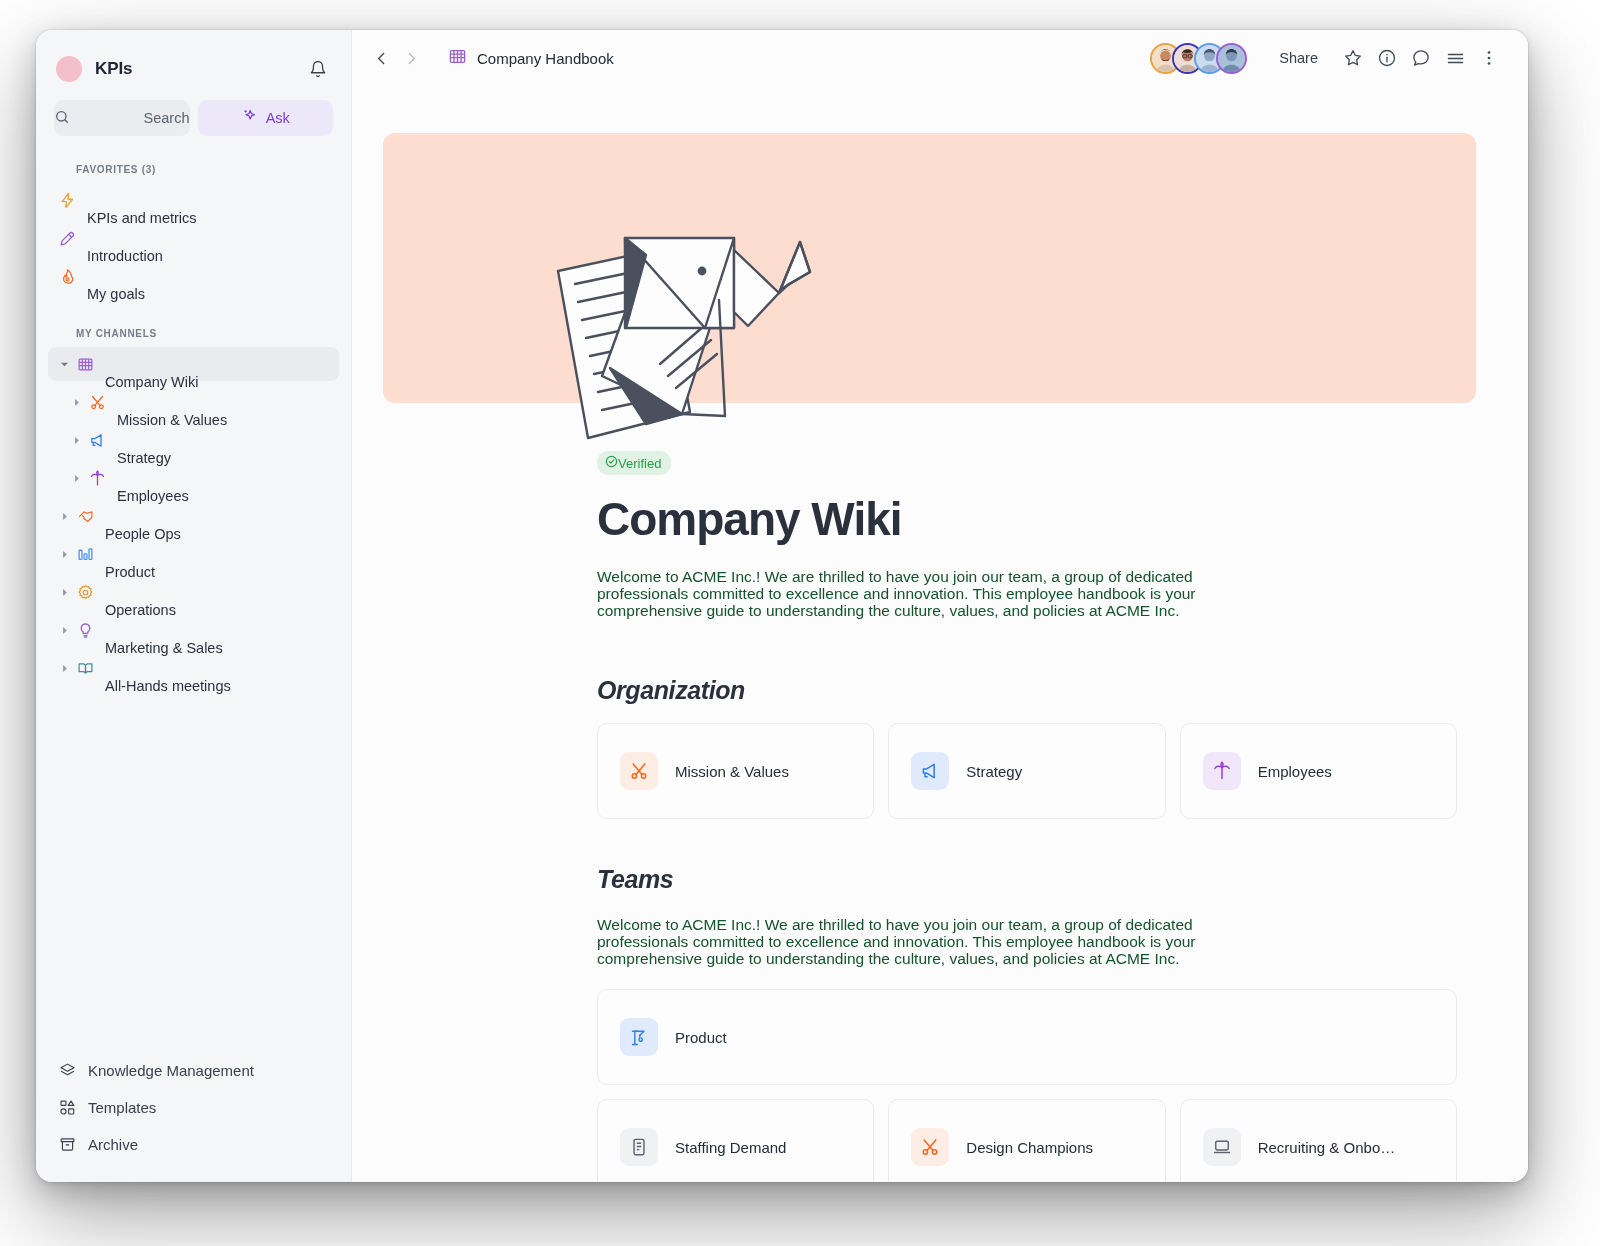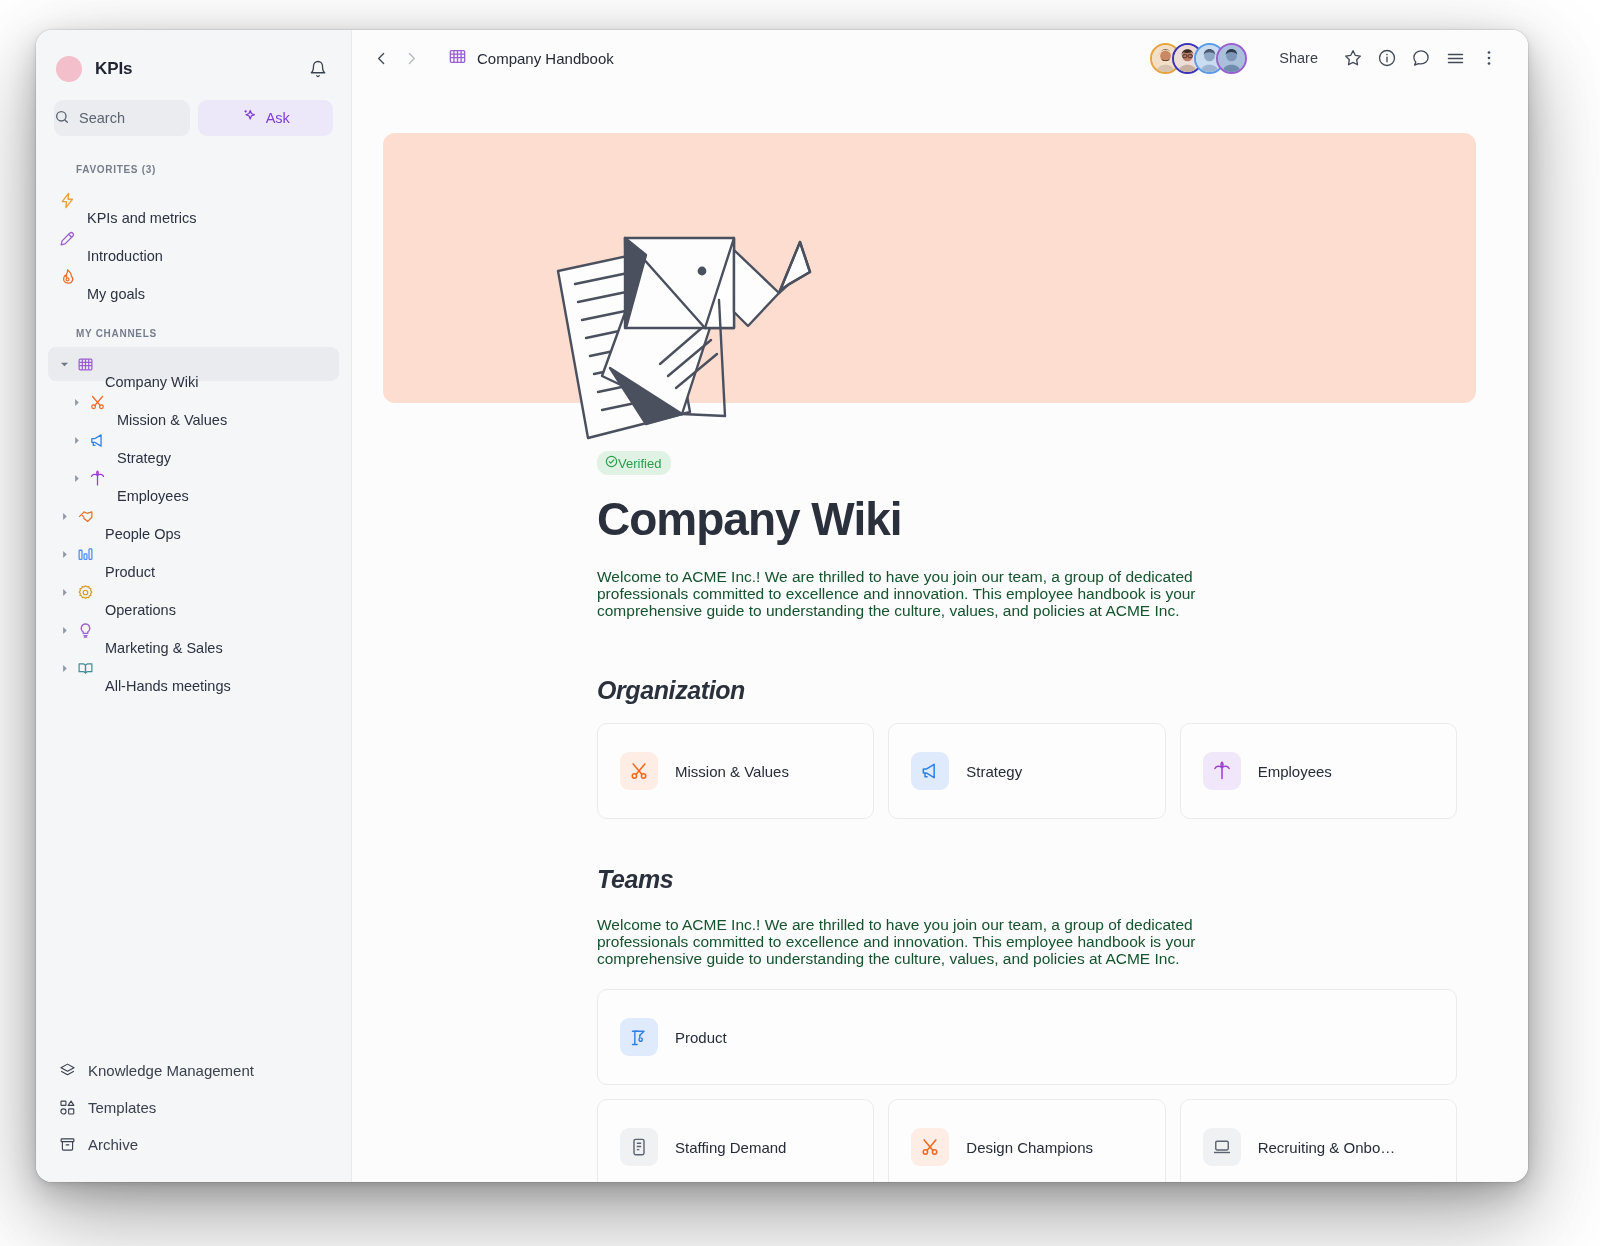--- a/index.html
+++ b/index.html
@@ -75,22 +75,22 @@
     gap: 8px;
     padding: 8px 18px 0 18px;
   }
   .search-btn {
     flex: 1 1 0;
     height: 36px;
     background: #EAECEF;
     border-radius: 9px;
     display: flex;
     align-items: center;
-    justify-content: flex-start;
-    gap: 9px;
+    justify-content: space-between;
+    gap: 2px;
     cursor: pointer;
     color: #5B6270;
     font-size: 14.5px;
   }
   .ask-btn {
     flex: 1 1 0;
     height: 36px;
     background: #EDE7FA;
     border-radius: 9px;
     display: flex;

